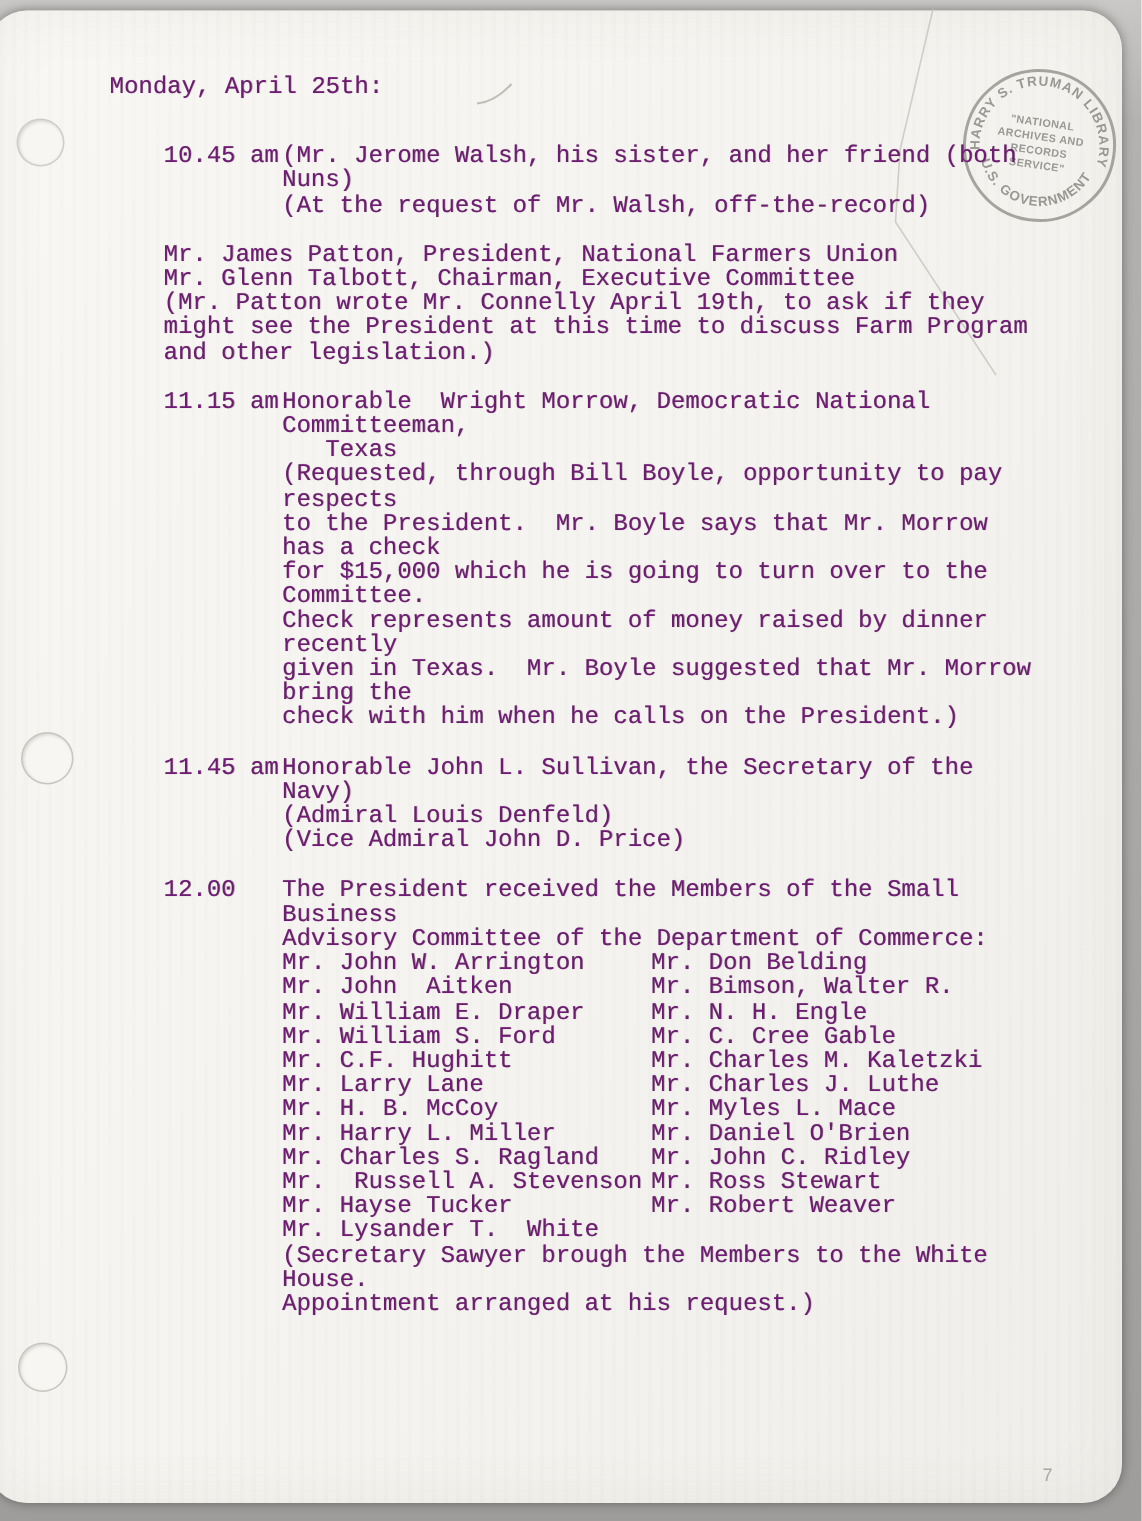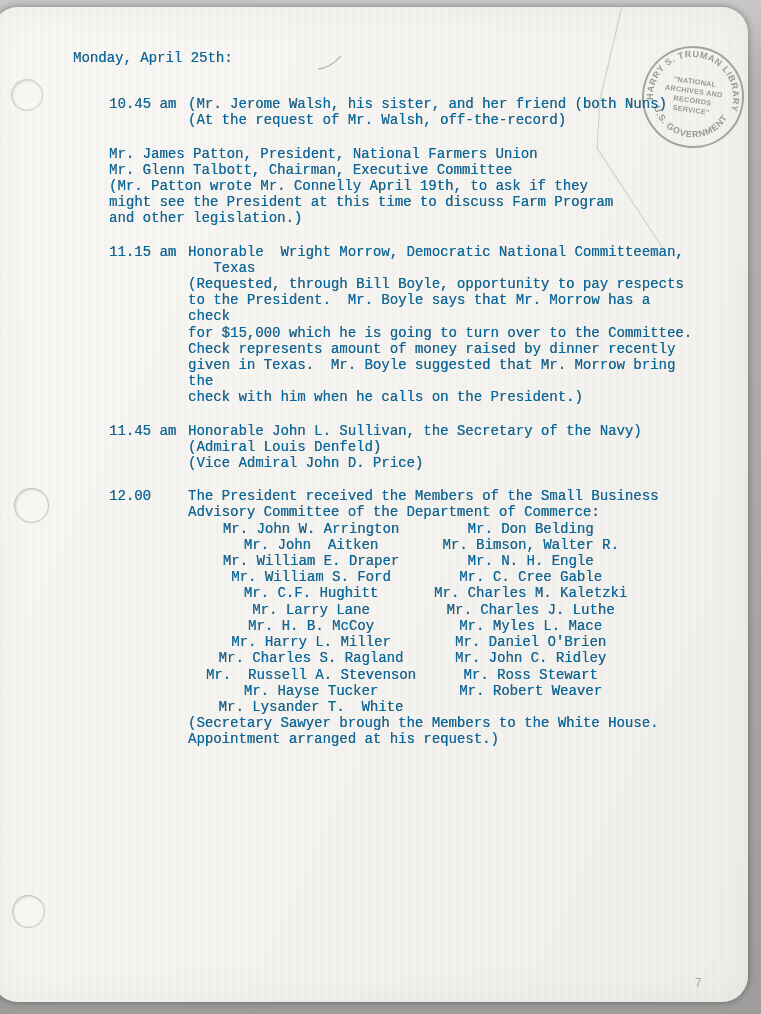--- a/index.html
+++ b/index.html
@@ -14,28 +14,28 @@
     background:linear-gradient(115deg,#f8f7f4 0%,#f4f3ef 55%,#efeeea 100%);
     border-radius:26px;
     box-shadow:0 0 7px rgba(0,0,0,.38), inset 0 0 40px rgba(120,115,105,.07);
   }
   .texture{
     position:absolute;inset:0;border-radius:26px;pointer-events:none;
     background:repeating-linear-gradient(90deg,rgba(90,85,75,.015) 0 3px,transparent 3px 8px);
   }
   .content{
     position:absolute;left:73px;top:50px;width:620px;
-    color:#0369a1;font-size:14px;line-height:16.2px;
+    color:#701a75;font-size:16px;line-height:16.2px;
     text-shadow:0.35px 0.25px 0.5px rgba(45,40,36,.55);
   }
   .title{margin-bottom:30px;white-space:pre;}
   .entry{display:flex;margin-bottom:17px;margin-left:36px;}
   .time{width:79px;flex:none;}
   .lines{white-space:pre-wrap;}
-  .cols{display:flex;text-align:center;}
+  .cols{display:flex;}
   .col{white-space:pre;}
   .col-left{width:246px;flex:none;}
   .hole{
     position:absolute;border-radius:50%;
     border:1.6px solid rgba(152,149,142,.5);
     background:radial-gradient(circle,#f7f6f3 60%,#f2f1ed 100%);
     box-shadow:inset 1px 1px 2px rgba(130,127,120,.25);
   }
   .hole1{left:11px;top:79px;width:30px;height:30px;border-color:rgba(152,149,142,.42);}
   .hole2{left:14px;top:488px;width:33px;height:33px;}

